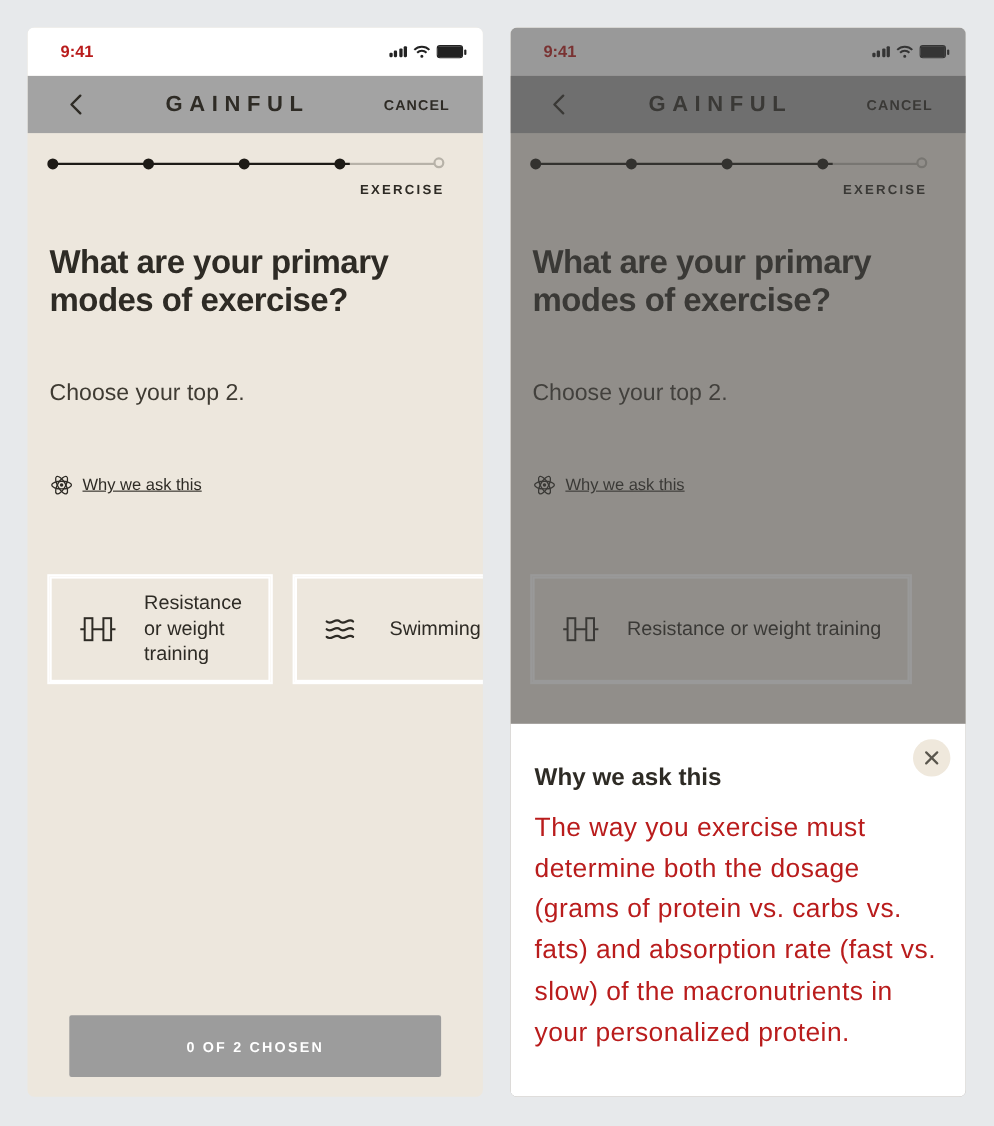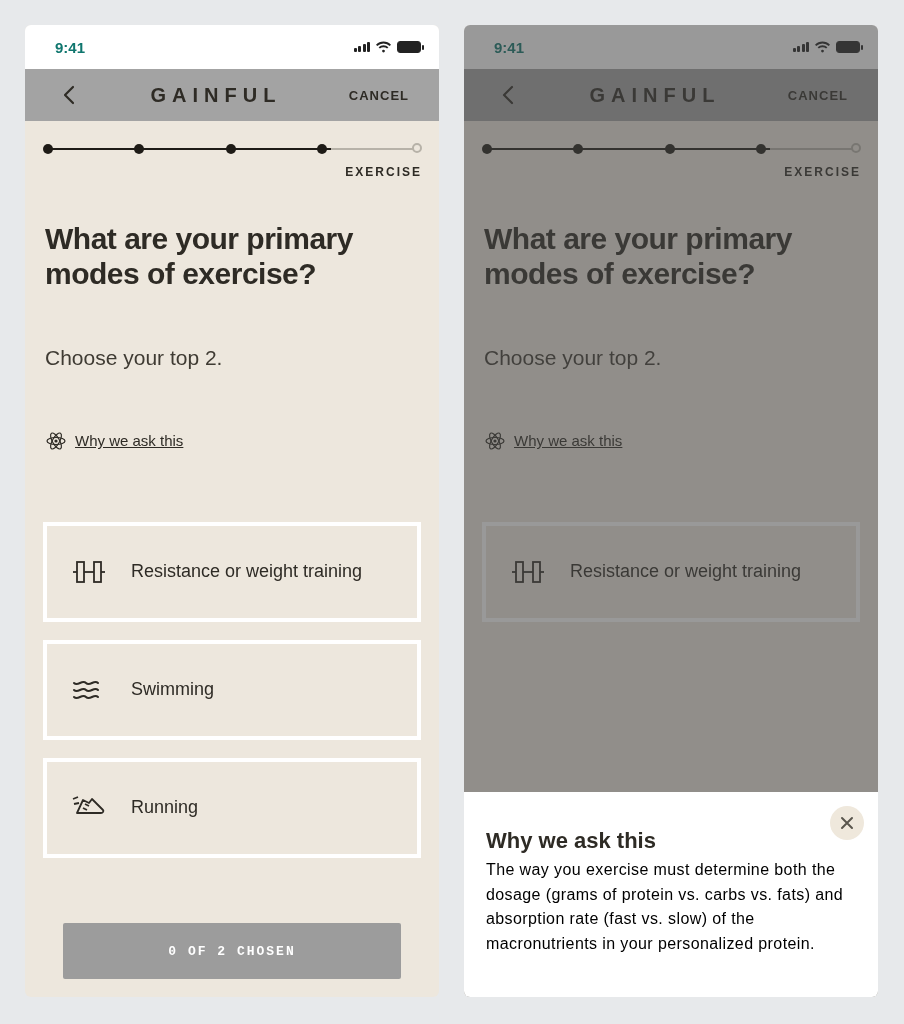--- a/index.html
+++ b/index.html
@@ -25,21 +25,21 @@
   
   .status-bar {
     background: #ffffff;
     height: 44px;
     display: flex;
     align-items: center;
     justify-content: space-between;
     padding: 0 18px 0 30px;
     font-weight: 600;
     font-size: 15px;
-    color: #0f766e;
+    color: #b91c1c;
   }
   .status-right { display: flex; align-items: center; gap: 5px; }
   .signal { display: flex; align-items: flex-end; gap: 1.5px; }
   .signal span { display:inline-block; width:3px; background:#222; border-radius:1px; }
   .signal span:nth-child(1){height:4px} .signal span:nth-child(2){height:6px}
   .signal span:nth-child(3){height:8px} .signal span:nth-child(4){height:10px}
   .battery { width:24px; height:12px; border:1.5px solid #222; border-radius:3px; position:relative; }
   .battery::after { content:""; position:absolute; right:-4px; top:3px; width:2px; height:5px; background:#222; border-radius:1px;}
   .battery i { display:block; width:100%; height:100%; background:#222; border-radius:1px;}
 
@@ -50,49 +50,49 @@
     display: flex;
     align-items: center;
     justify-content: space-between;
     padding: 0 30px;
   }
   .back { width:28px; height:28px; display:flex; align-items:center; justify-content:center; }
   .logo { font-size: 20px; font-weight: 700; letter-spacing: 6px; color:#2e2b25; }
   .cancel { font-size: 13px; font-weight: 600; letter-spacing: 1px; color:#2e2b25; }
 
   
-  .progress-wrap { padding: 22px 15px 0 18px; }
+  .progress-wrap { padding: 22px 33px 0 18px; }
   .progress { position: relative; height: 12px; }
   .progress .track { position:absolute; top:5px; left:6px; right:6px; height:2px; background:#b7b2a8; }
   .progress .track-fill { position:absolute; top:5px; left:6px; height:2px; background:#1e1b16; }
   .progress .dot { position:absolute; top:1px; width:10px; height:10px; border-radius:50%; background:#1e1b16; }
   .progress .dot.hollow { background:#ede7dd; border:2px solid #b7b2a8; top:0; width:10px; height:10px; }
   .step-label { text-align:right; font-size:12px; font-weight:700; letter-spacing:2px; color:#2e2b25; margin-top:10px; padding-right:2px; }
 
   
   .content { padding: 42px 20px 0 20px; flex:1; display:flex; flex-direction:column;gap:40px; }
   .title { font-size: 30px; line-height: 1.18; font-weight: 600; color:#2e2b25; letter-spacing: -0.5px; }
   .subtitle { font-size: 21px; color:#3f3b33; margin-top: 14px; }
   .why { display:flex; align-items:center; gap:8px; margin-top:20px; }
   .why .atom { width:22px; height:22px; }
   .why .link { font-size:15px; color:#2e2b25; text-decoration: underline; font-weight:500; }
 
-  .options { margin-top: 32px; display:flex; flex-direction:column; gap:22px; }
+  .options { margin-top: 32px; display:flex; flex-direction:row; gap:22px; }
   .option {
     background:#ede7dd;
     border: 2px solid #ffffff;
     outline: 2px solid #ffffff;
     height: 96px;
     display:flex; align-items:center; gap:24px;
     padding: 0 24px;
   }
   .option .icon { width:36px; height:36px; display:flex; align-items:center; justify-content:center; color:#2e2b25; }
   .option .lbl { font-size:18px; color:#2e2b25; font-weight:500; line-height:1.3; }
 
-  .footer { padding: 18px; margin-top:auto;font-family:Liberation Mono, monospace; }
+  .footer { padding: 18px; margin-top:auto; }
   .cta {
     background:#9c9c9c; color:#ffffff;
     height:56px; width:100%;
     display:flex; align-items:center; justify-content:center;
     font-size:13px; font-weight:700; letter-spacing:2px;
     border-radius:2px;
   }
 
   
   .dimmer { position:absolute; inset:0; background:rgba(70,70,70,0.55); }
@@ -103,21 +103,21 @@
     background:#ffffff;
     padding: 22px 22px 40px 22px;
   }
   .sheet .close {
     position:absolute; top:14px; right:14px;
     width:34px; height:34px; border-radius:50%;
     background:#efe8dc; display:flex; align-items:center; justify-content:center;
     color:#5a564d;
   }
   .sheet h3 { font-size:22px; font-weight:600; color:#2e2b25; margin-top:14px; }
-  .sheet p { font-size:16px; line-height:1.55; color:#000000; margin-top:4px; letter-spacing:0.4px; }
+  .sheet p { font-size:24px; line-height:1.55; color:#b91c1c; margin-top:14px; letter-spacing:0.4px; }
 
   svg { display:block; }
 </style>
 </head>
 <body>
 
 <div class="phone">
 
   <div class="status-bar">
     <span>9:41</span>

